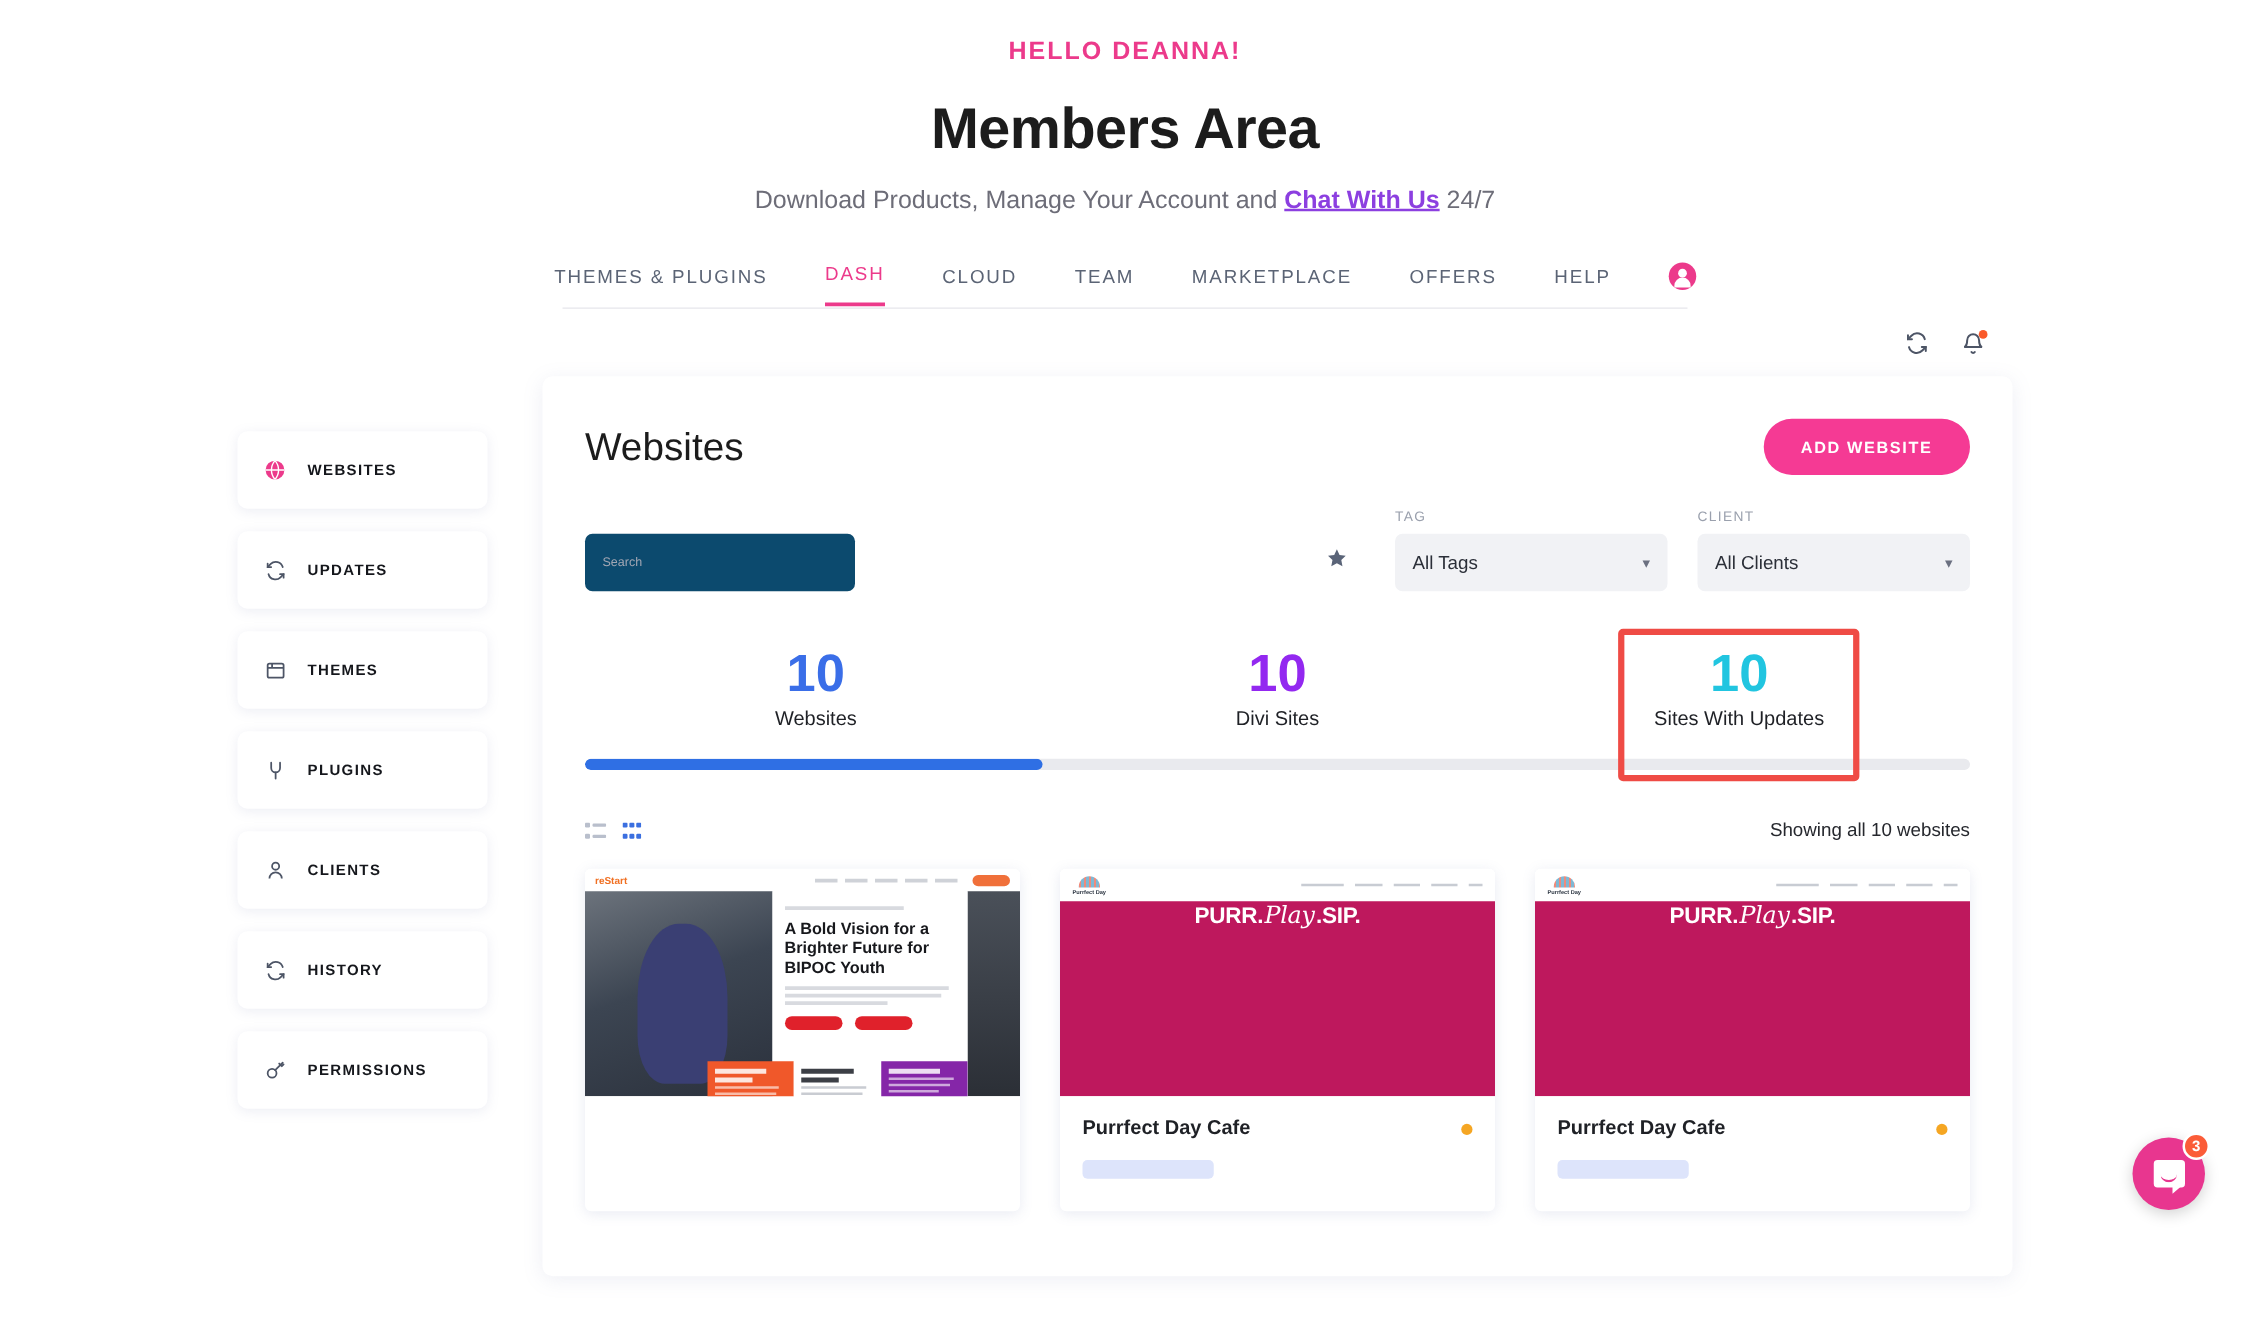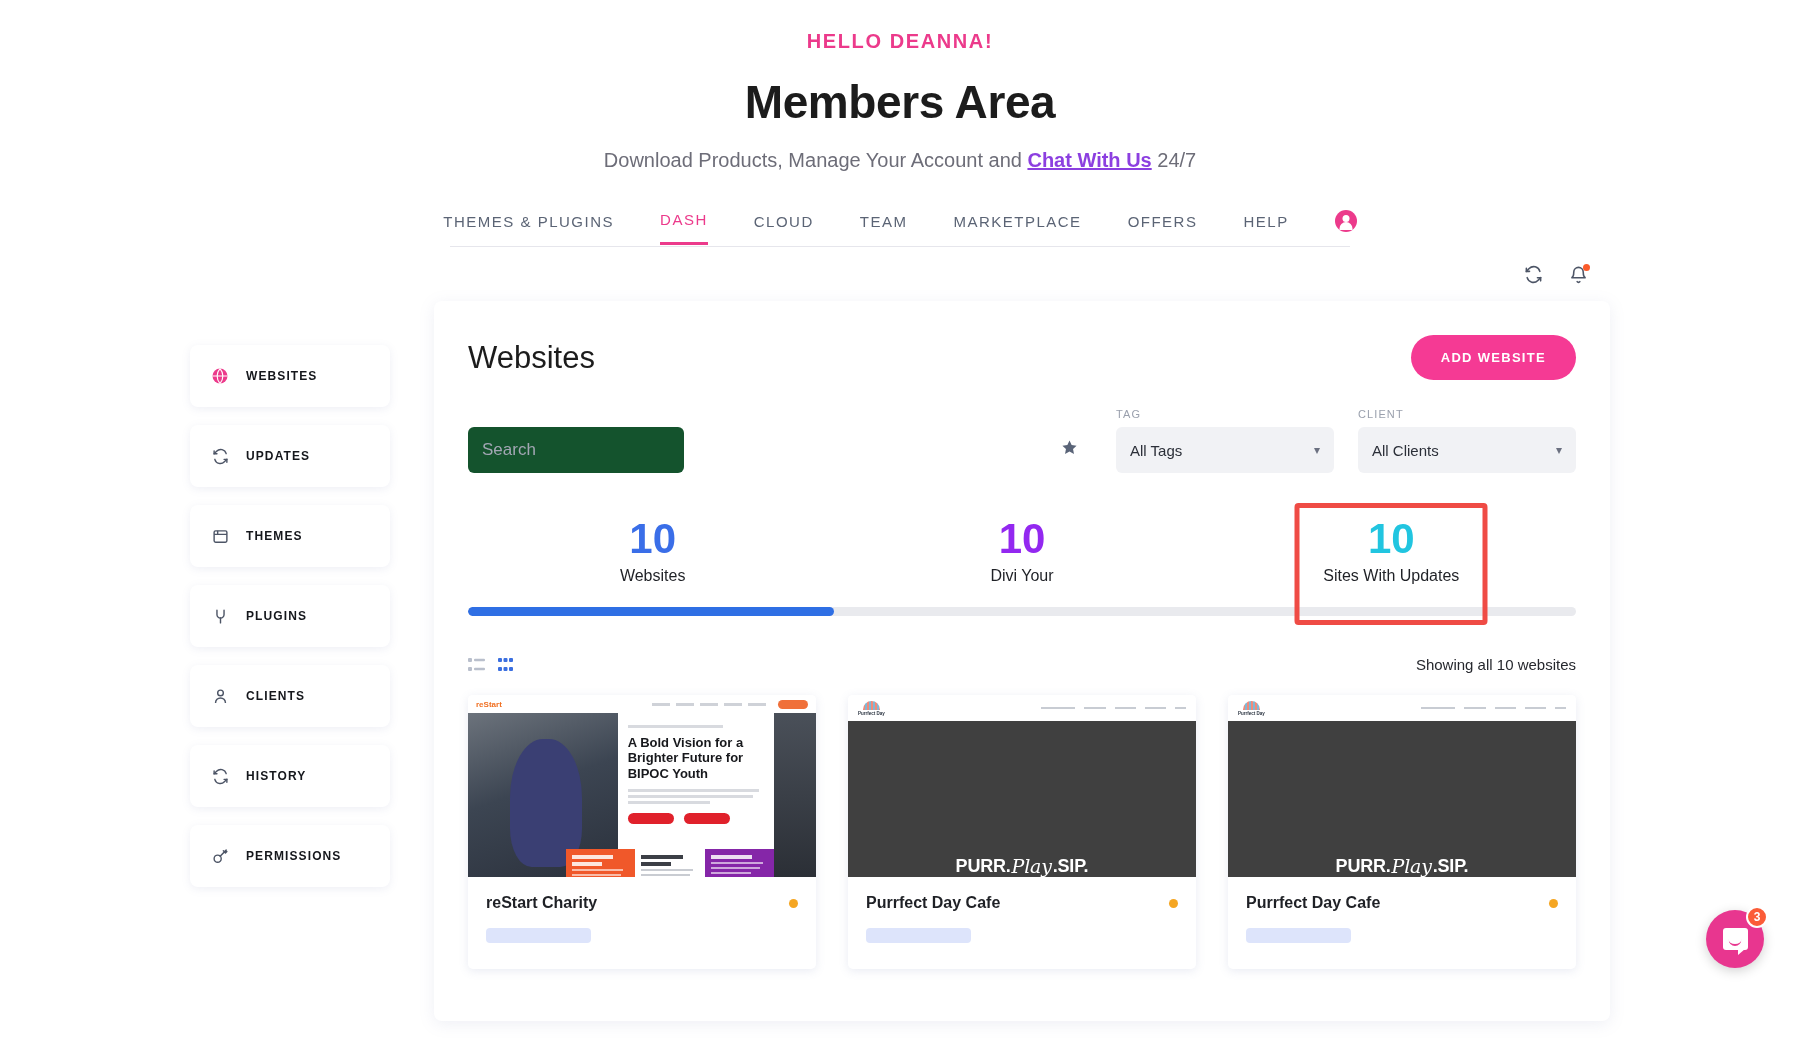--- a/index.html
+++ b/index.html
@@ -101,23 +101,23 @@
   .add-btn {
     background: #f53a94; color: #fff; border: none; border-radius: 30px;
     padding: 15px 30px; font-size: 13px; font-weight: 700;
     letter-spacing: 1.3px; cursor: pointer; text-transform: uppercase;
     font-family: "Liberation Sans", sans-serif;
   }
 
   
   .filters { display: flex; align-items: flex-end; margin-top: 28px; }
   .search-box {
-    width: 216px; height: 46px; background: #14532d; border-radius: 6px;
+    width: 216px; height: 46px; background: #0c4a6e; border-radius: 6px;
     display: flex; align-items: center; padding: 0 14px;
-    font-size: 17px; color: #a2a6b3; cursor: text;
+    font-size: 10px; color: #a2a6b3; cursor: text;
   }
   .filters-right { margin-left: auto; display: flex; align-items: flex-end; gap: 24px; }
   .star-icon { color: #5a6478; cursor: pointer; margin-bottom: 13px; margin-right: 14px; }
   .filter-group { display: flex; flex-direction: column; gap: 7px; }
   .filter-label {
     font-size: 11px; letter-spacing: 1.1px; color: #9aa0ad;
     font-weight: 400; text-transform: uppercase;
   }
   .select-box {
     width: 218px; height: 46px; background: #f1f2f5; border-radius: 6px;
@@ -198,21 +198,21 @@
   .t1-strip { width: 12%; background: linear-gradient(180deg,#4a5059,#2b2f36); }
 
   
   .t2-bar { height: 26px; background: #fff; display: flex; align-items: center; padding: 0 10px; }
   .t2-logo { display: flex; flex-direction: column; align-items: center; gap: 1px; }
   .t2-logo em { display: block; width: 17px; height: 9px; border-radius: 9px 9px 0 0;
     background: repeating-linear-gradient(90deg,#f08a7a 0 2px,#7fb8d4 2px 4px); }
   .t2-logo b { font-size: 4.5px; color: #2a3340; font-weight: 700; }
   .t2-nav { display: flex; gap: 9px; margin-left: auto; }
   .t2-nav i { display: block; height: 2px; background: #c8ccd3; }
-  .t2-hero { height: 156px; background: #404040; display: flex; align-items: flex-end; justify-content: center; }
+  .t2-hero { height: 156px; background: #be185d; display: flex; align-items: flex-start; justify-content: center; }
   .t2-txt { color: #fff; font-size: 18px; font-weight: 700; letter-spacing: -0.2px; display: flex; align-items: center; }
   .t2-script { font-family: "DejaVu Serif", serif; font-style: italic; font-weight: 400; font-size: 19px; padding: 0 1px; }
 
   
   .chat-fab {
     position: absolute; right: 36px; bottom: 88px;
     width: 58px; height: 58px; border-radius: 50%;
     background: #e8368f; cursor: pointer;
     display: flex; align-items: center; justify-content: center;
     box-shadow: 0 3px 12px rgba(0,0,0,.18);
@@ -384,21 +384,21 @@
         </div>
       </div>
 
       <div class="stats" id="stats">
           <div class="stat">
             <div class="num" style="color: rgb(58, 110, 232);">10</div>
             <div class="lbl">Websites</div>
           </div>
           <div class="stat">
             <div class="num" style="color: rgb(147, 40, 240);">10</div>
-            <div class="lbl">Divi Your</div>
+            <div class="lbl">Divi Sites</div>
           </div>
           <div class="stat highlight">
             <div class="num" style="color: rgb(33, 197, 224);">10</div>
             <div class="lbl">Sites With Updates</div>
           </div>
         </div>
       <div class="progress">
         <div class="progress-fill" id="progress-fill" style="width: 33%; background: rgb(47, 111, 228);"></div>
       </div>
 
@@ -477,27 +477,20 @@
                         <i style="width:90%"></i>
                         <i style="width:85%"></i>
                         <i style="width:70%"></i>
                       </div>
                     </div>
         </div>
       </div>
       <div class="t1-strip"></div>
     </div>
             </div>
-            <div class="card-foot">
-              <div class="card-foot-top">
-                <span class="card-name">reStart Charity</span>
-                <span class="dot-amber" style="background: rgb(245, 166, 35);"></span>
-              </div>
-              <div class="skel"></div>
-            </div>
           </div>
           <div class="site-card">
             <div class="thumb">
               <div class="t2-bar">
       <span class="t2-logo">
                   <em></em>
                   <b>Purrfect Day</b>
                 </span>
       <span class="t2-nav">
         <i style="width:34px"></i>

